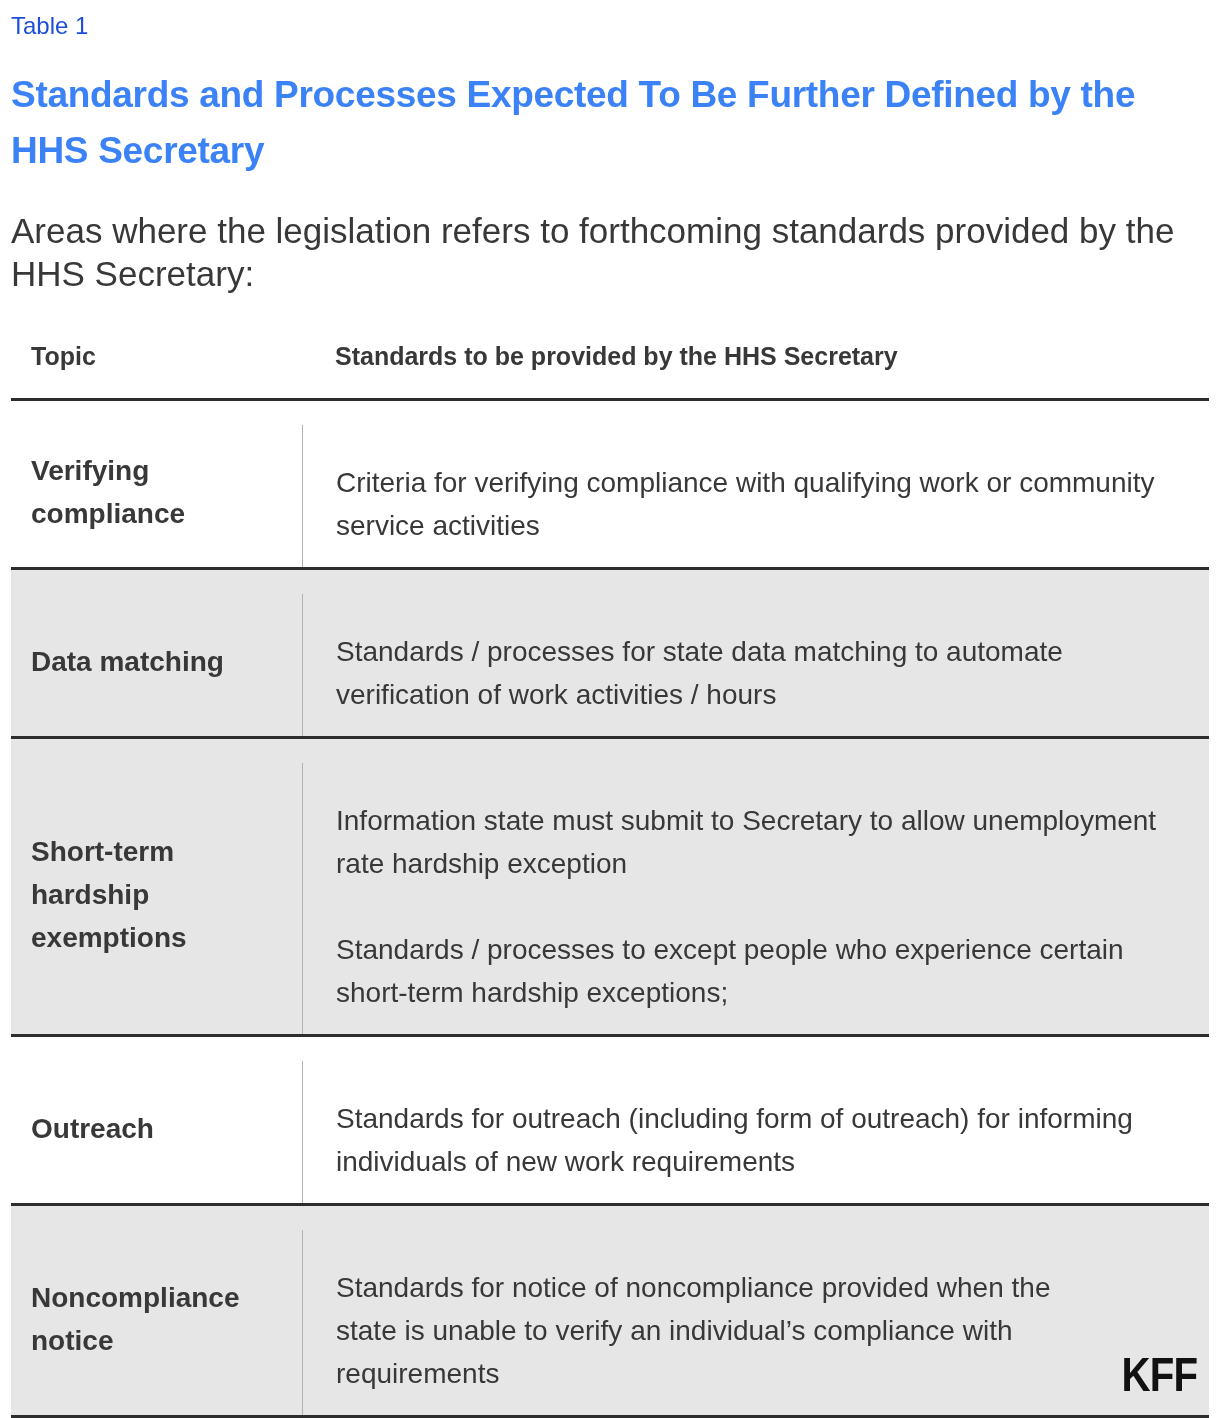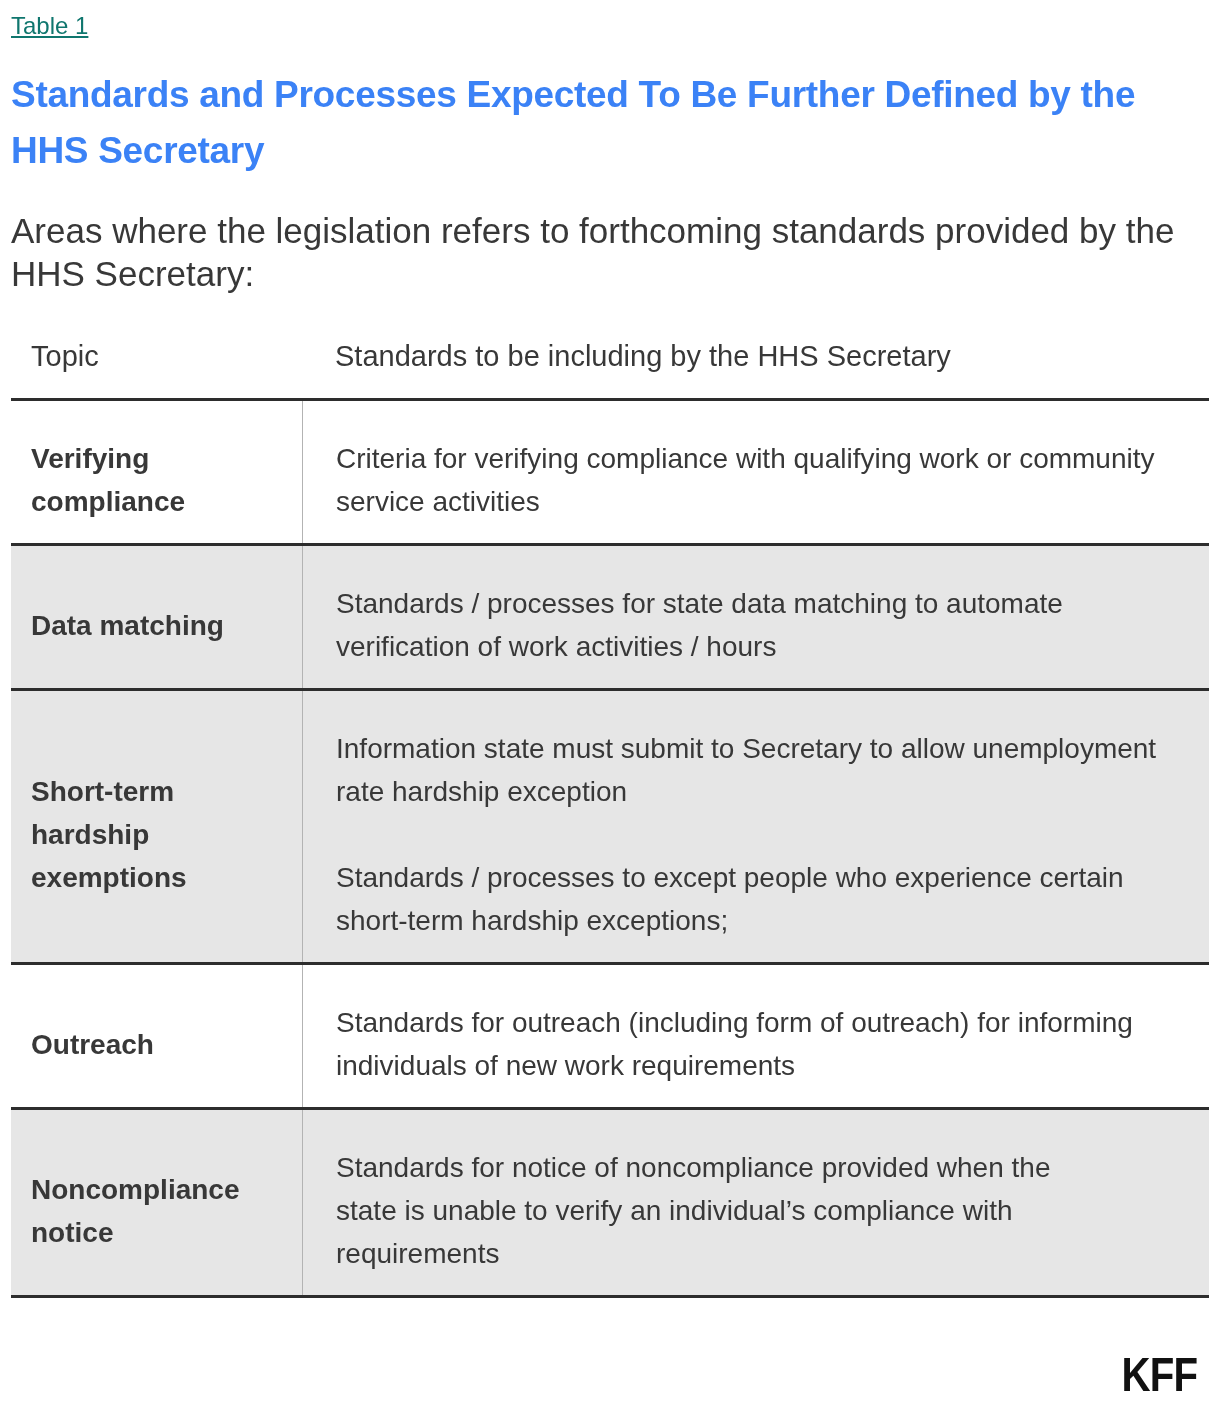--- a/index.html
+++ b/index.html
@@ -20,22 +20,21 @@
   .page {
     position: relative;
     width: 1220px;
     height: 1418px;
     padding: 10px 11px 0 11px;
     overflow: hidden;
   }
   .table-label {
     font-size: 24px;
     line-height: 31px;
-    color: #0f766e;
-    text-decoration: underline;
+    color: #1d4ed8;
   }
   .title {
     margin-top: 26px;
     font-size: 37px;
     font-weight: bold;
     line-height: 56px;
     letter-spacing: -0.3px;
     color: #3b82f6;
     max-width: 1180px;
   }
@@ -49,22 +48,22 @@
     margin-top: 40px;
     width: 1198px;
   }
   .thead {
     display: grid;
     grid-template-columns: 291px 1fr;
     border-bottom: 3px solid var(--border-dark);
     padding-bottom: 20px;
   }
   .th {
-    font-size: 29px;
-    font-weight: normal;
+    font-size: 25px;
+    font-weight: bold;
     line-height: 43px;
   }
   .th.topic-col { padding-left: 20px; }
   .th.standards-col { padding-left: 33px; }
   .trow {
     display: grid;
     grid-template-columns: 291px 1fr;
     border-bottom: 3px solid var(--border-dark);
   }
   .trow.shaded { background: var(--shaded-row-bg); }
@@ -78,20 +77,21 @@
     display: flex;
     flex-direction: column;
     justify-content: center;
   }
   .td.standards {
     border-left: 1px solid var(--divider-light);
     padding: 36px 20px 20px 33px;
     display: flex;
     flex-direction: column;
     justify-content: flex-start;
+    margin-top: 24px;
   }
   .td.standards p { max-width: 840px; }
   .td.standards p + p { margin-top: 43px; }
   .trow.r2 .td.standards p { max-width: 780px; }
   .trow.r6 .td.standards p { max-width: 760px; }
   .logo {
     position: absolute;
     right: 23px;
     bottom: 16px;
     font-size: 49px;
@@ -110,21 +110,21 @@
   <div class="table-label">Table 1</div>
 
   <h1 class="title">Standards and Processes Expected To Be Further Defined by the HHS Secretary</h1>
 
   <p class="subtitle">Areas where the legislation refers to forthcoming standards provided by the HHS Secretary:</p>
 
   <div class="table">
 
     <div class="thead">
       <div class="th topic-col">Topic</div>
-      <div class="th standards-col">Standards to be including by the HHS Secretary</div>
+      <div class="th standards-col">Standards to be provided by the HHS Secretary</div>
     </div>
 
     <div class="trow r1">
       <div class="td topic">Verifying compliance</div>
       <div class="td standards">
         <p>Criteria for verifying compliance with qualifying work or community service activities</p>
       </div>
     </div>
 
     <div class="trow r2 shaded">

